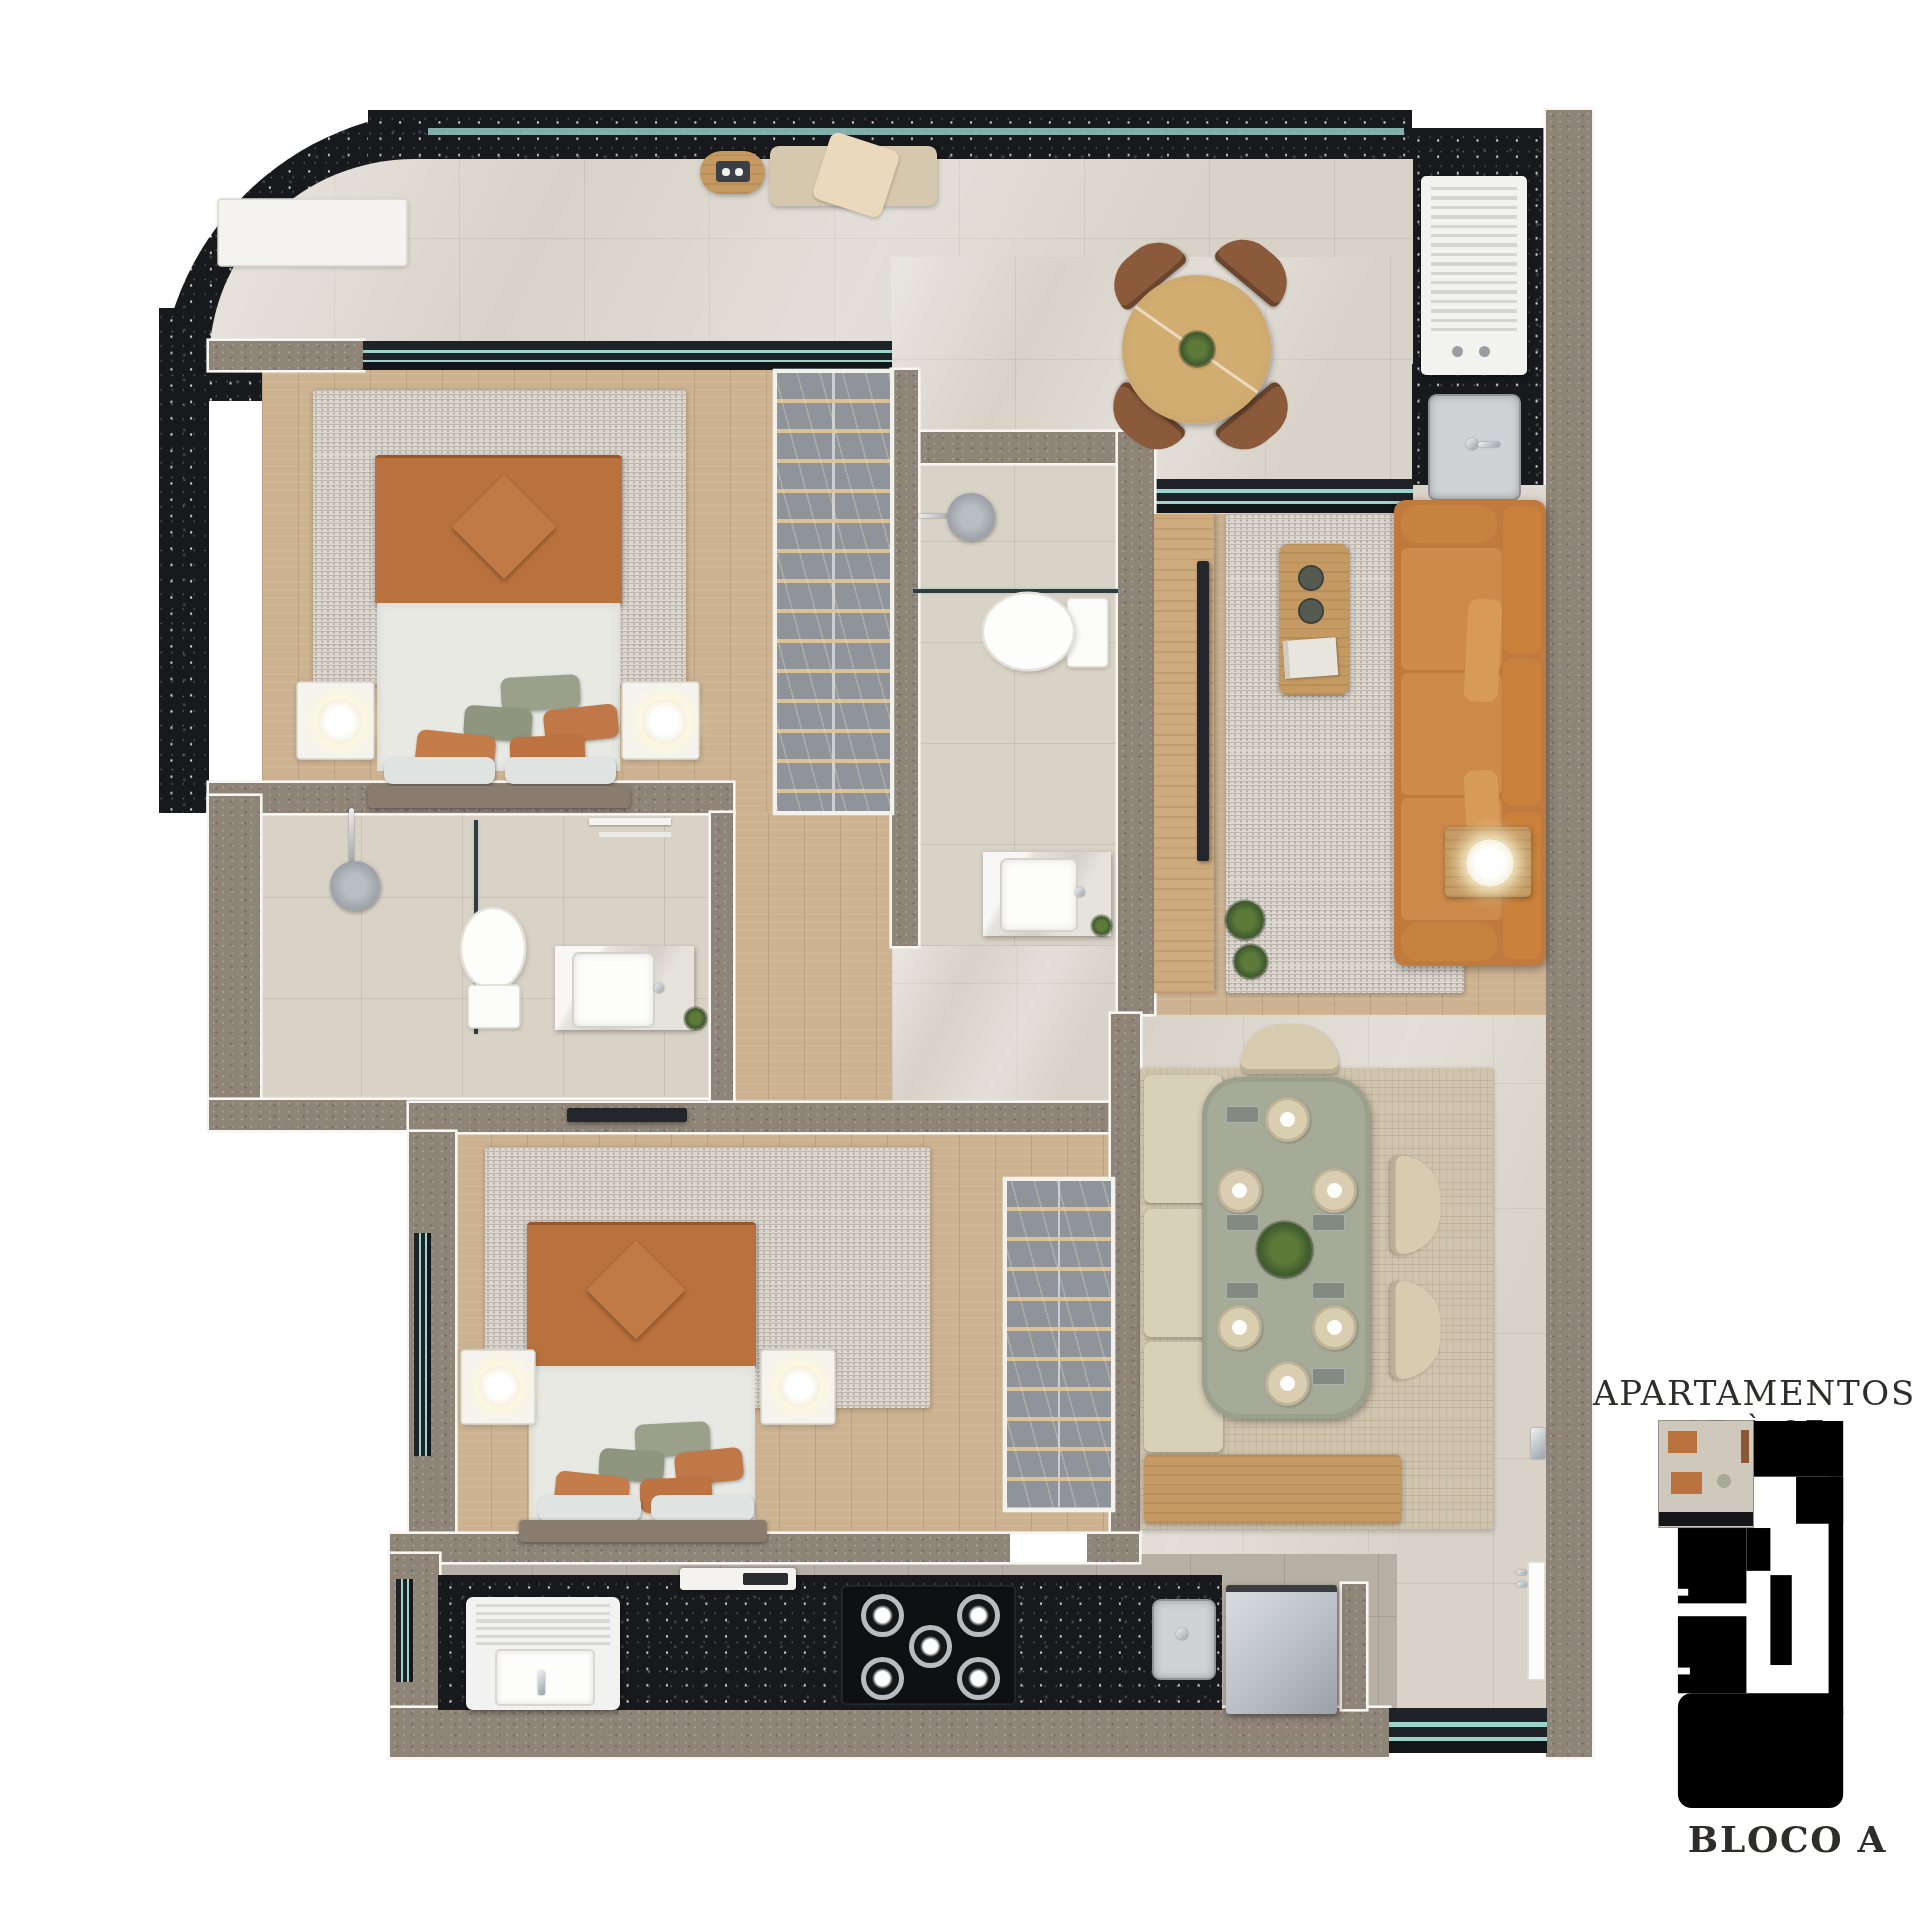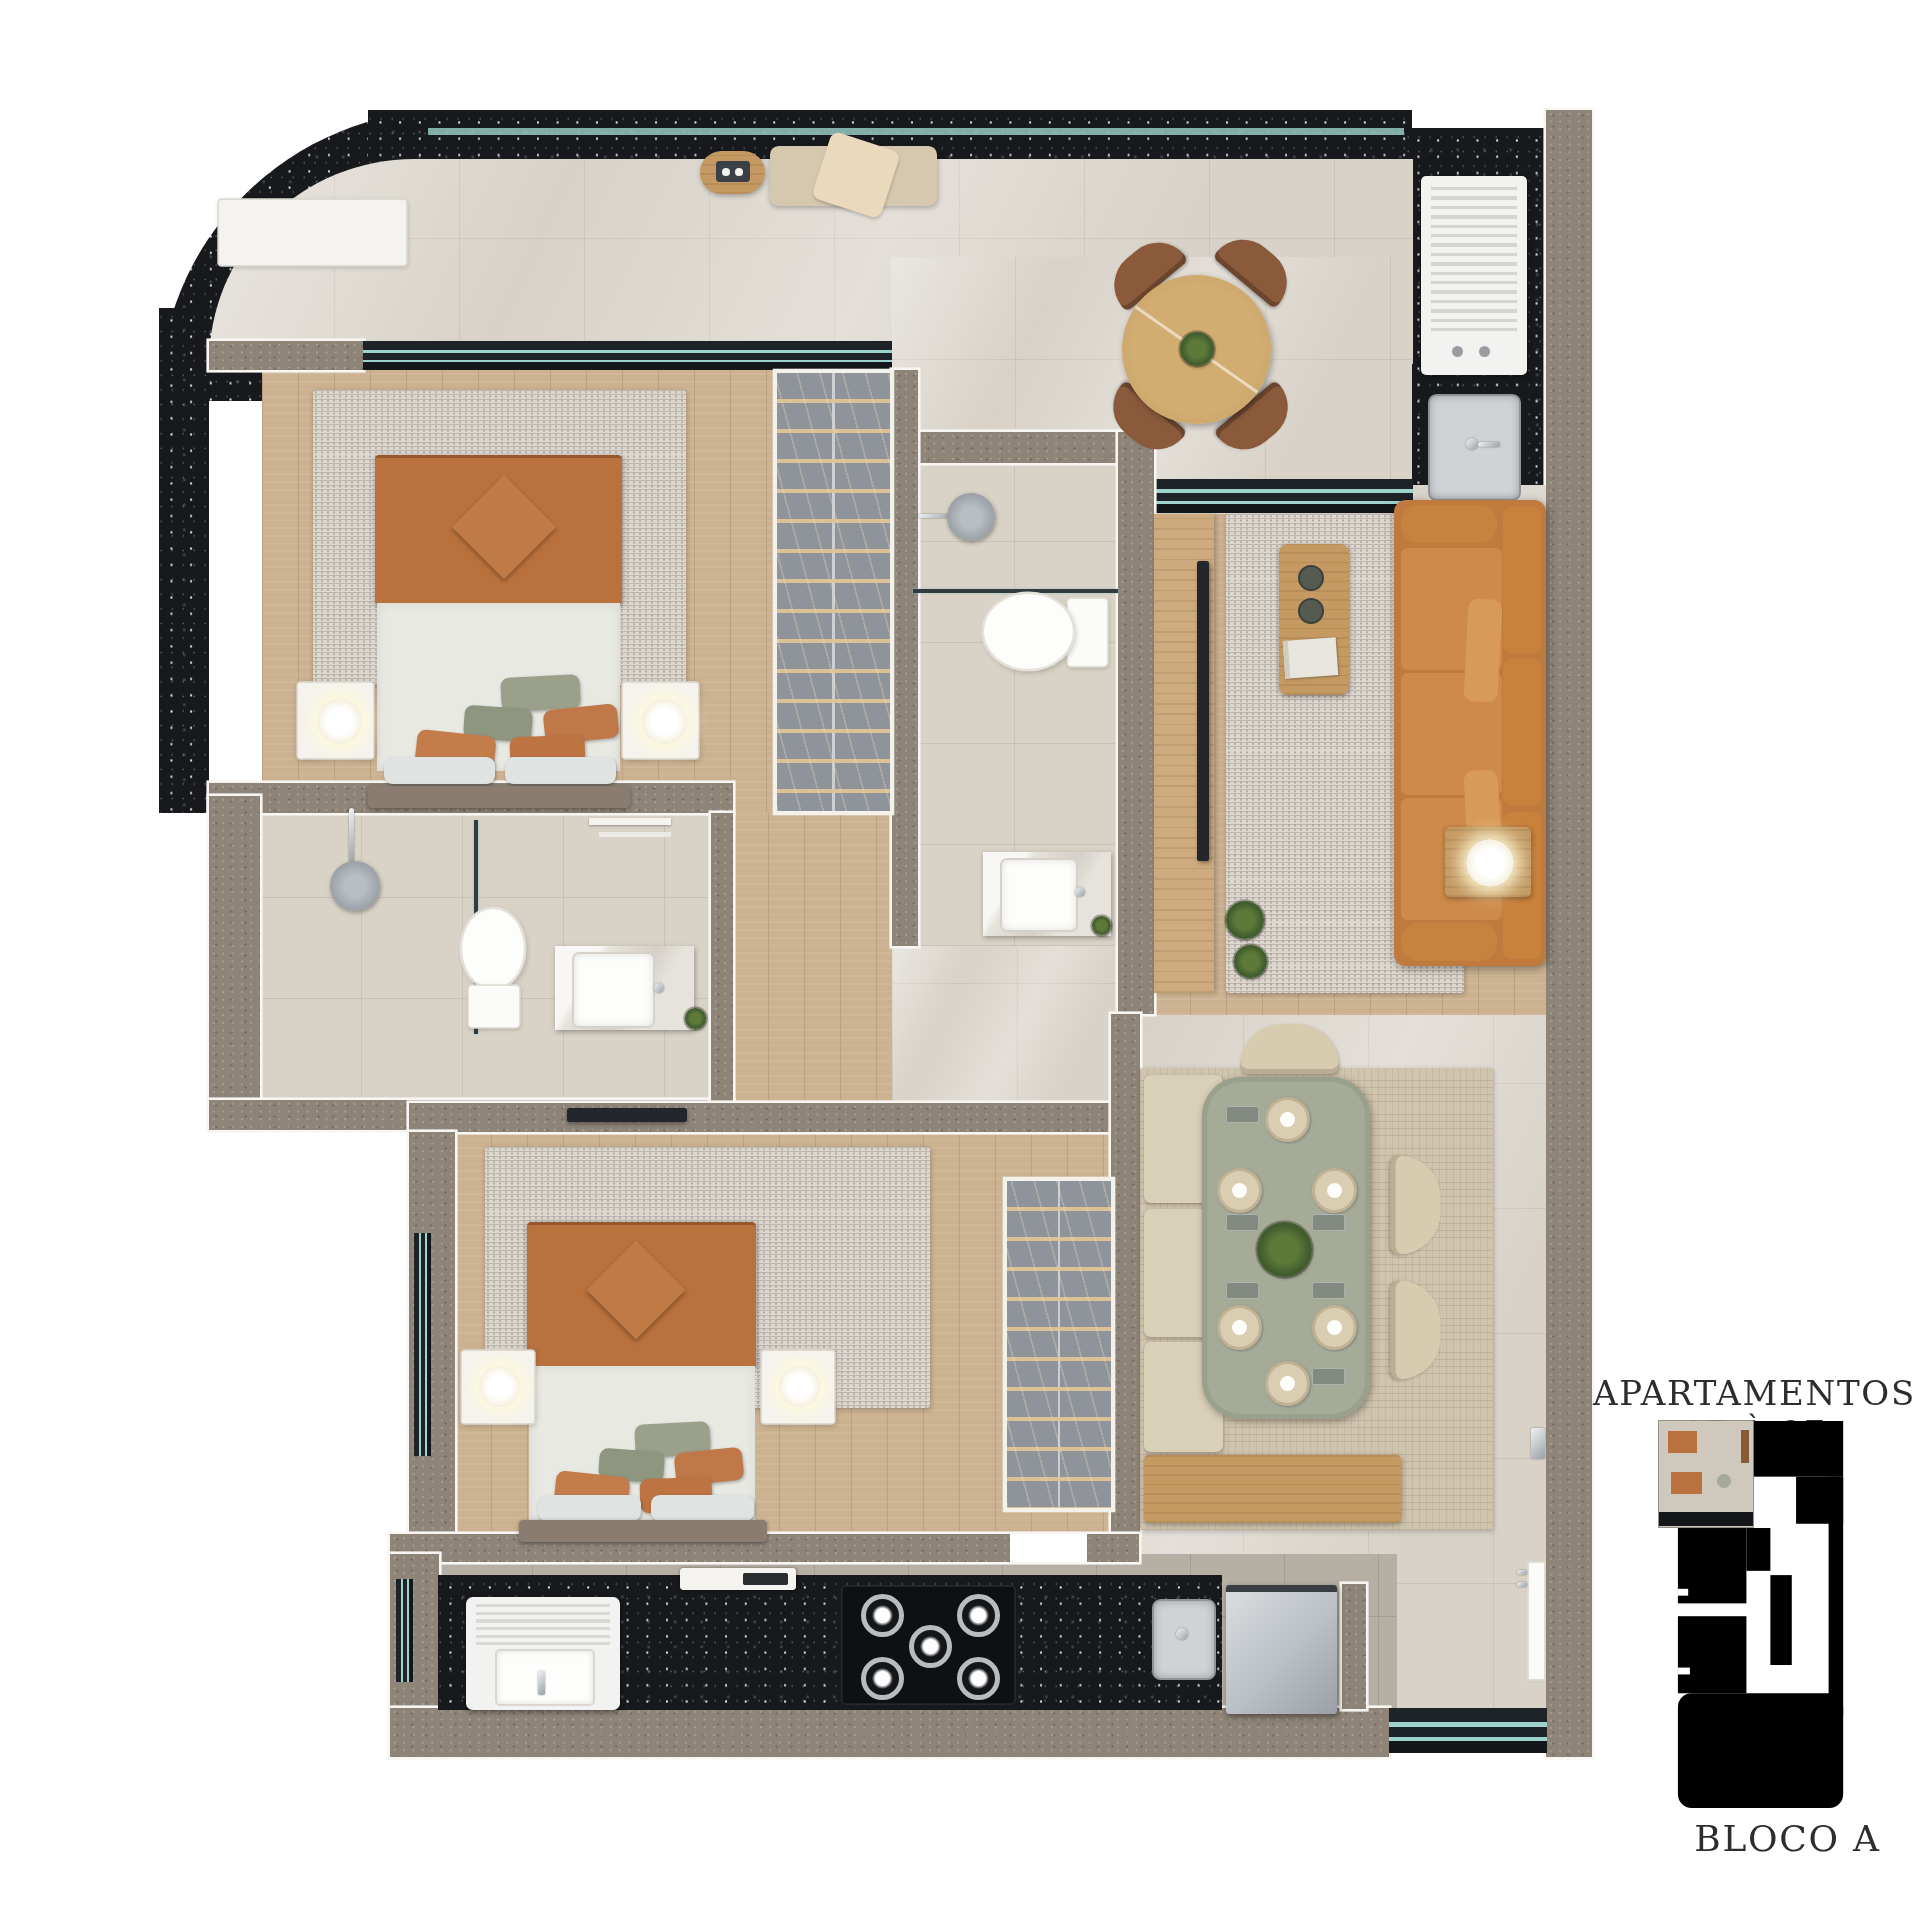--- a/index.html
+++ b/index.html
@@ -301,16 +301,16 @@
     </svg>
     <div class="abs" style="left:0;top:0;width:94px;height:106px;background:#cfc9bd;box-shadow:0 0 0 0.9px #8a857c;">
       <div class="abs" style="left:8.6px;top:10.3px;width:29px;height:22px;background:var(--accent-terracotta,#b9713d);"></div>
       <div class="abs" style="left:12px;top:51px;width:31px;height:22px;background:var(--accent-terracotta,#b9713d);"></div>
       <div class="abs" style="left:82px;top:8.6px;width:7.7px;height:33px;background:#8a5a36;"></div>
       <div class="abs" style="left:58px;top:53px;width:13.7px;height:13.7px;border-radius:50%;background:var(--accent-sage,#a6ab98);"></div>
       <div class="abs" style="left:0;top:91px;width:94px;height:13.7px;background:var(--counter-black,#141619);"></div>
     </div>
   </div>
 
-  <div class="abs legend-text" style="left:1659px;top:1818px;width:257px;font-size:36px;">BLOCO A</div>
+  <div class="abs legend-text" style="left:1659px;top:1818px;width:257px;font-size:36px;font-weight:bold;">BLOCO A</div>
 
 </div>
 
 
 </body></html>

